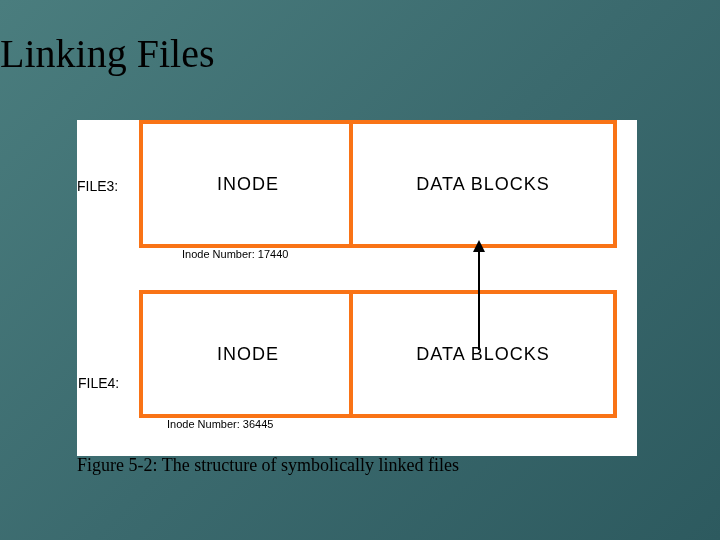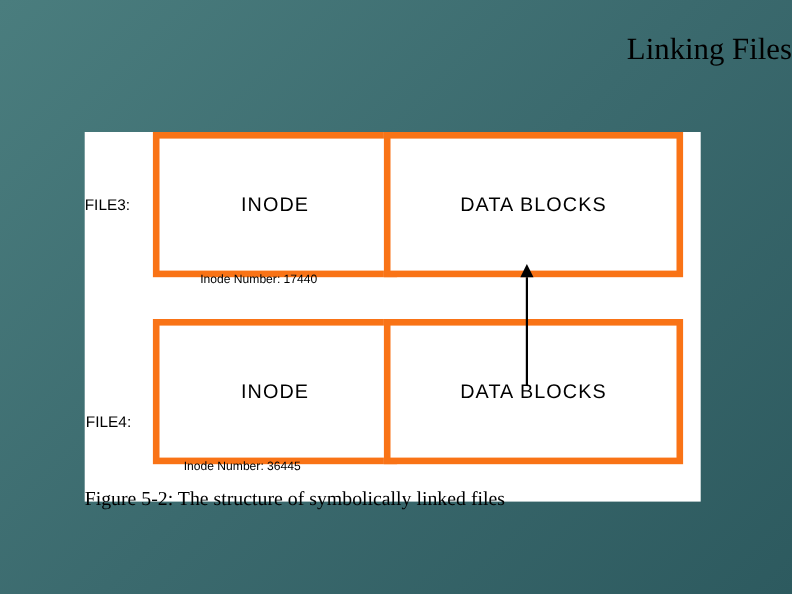--- a/index.html
+++ b/index.html
@@ -1,24 +1,24 @@
 <!DOCTYPE html>
 <html><head>
 <meta charset="utf-8">
 <style>
   html,body{margin:0;padding:0;width:720px;height:540px;font-family:"Times New Roman",Times,serif;background:linear-gradient(135deg,#4a7d7e 0%,#3b6a6e 50%,#2d5a5f 100%);color:#000;}
   .slide{position:relative;width:720px;height:540px;}
-  .title{position:absolute;top:30px;left:0;right:0;text-align:right;font-size:28px;color:#000;}
+  .title{position:absolute;top:30px;left:0;right:0;text-align:left;font-size:40px;color:#000;}
   .figure{position:absolute;top:120px;left:77px;width:560px;height:336px;background:#fff;}
-  .box{position:absolute;border:6px solid #f97316;display:flex;align-items:center;justify-content:center;font-family:Arial,Helvetica,sans-serif;font-size:18px;letter-spacing:1px;color:#000;background:#fff;}
+  .box{position:absolute;border:4px solid #f97316;display:flex;align-items:center;justify-content:center;font-family:Arial,Helvetica,sans-serif;font-size:18px;letter-spacing:1px;color:#000;background:#fff;}
   .caption-small{position:absolute;font-family:Arial,Helvetica,sans-serif;font-size:11px;color:#000;}
   .sidelabel{position:absolute;font-family:Arial,Helvetica,sans-serif;font-size:14px;color:#000;}
   .arrow-line{position:absolute;width:2px;background:#000;}
   .arrow-head{position:absolute;width:0;height:0;border-left:6px solid transparent;border-right:6px solid transparent;border-bottom:12px solid #000;}
-  .caption{position:absolute;top:443px;left:77px;font-size:18px;color:#000;}
+  .caption{position:absolute;top:455px;left:77px;font-size:18px;color:#000;}
 </style>
 </head>
 <body>
 
 <div class="slide">
   <div class="title">Linking Files</div>
 
   <div class="figure">
 
     <div class="sidelabel" style="left:0px;top:58px;">FILE3:</div>

